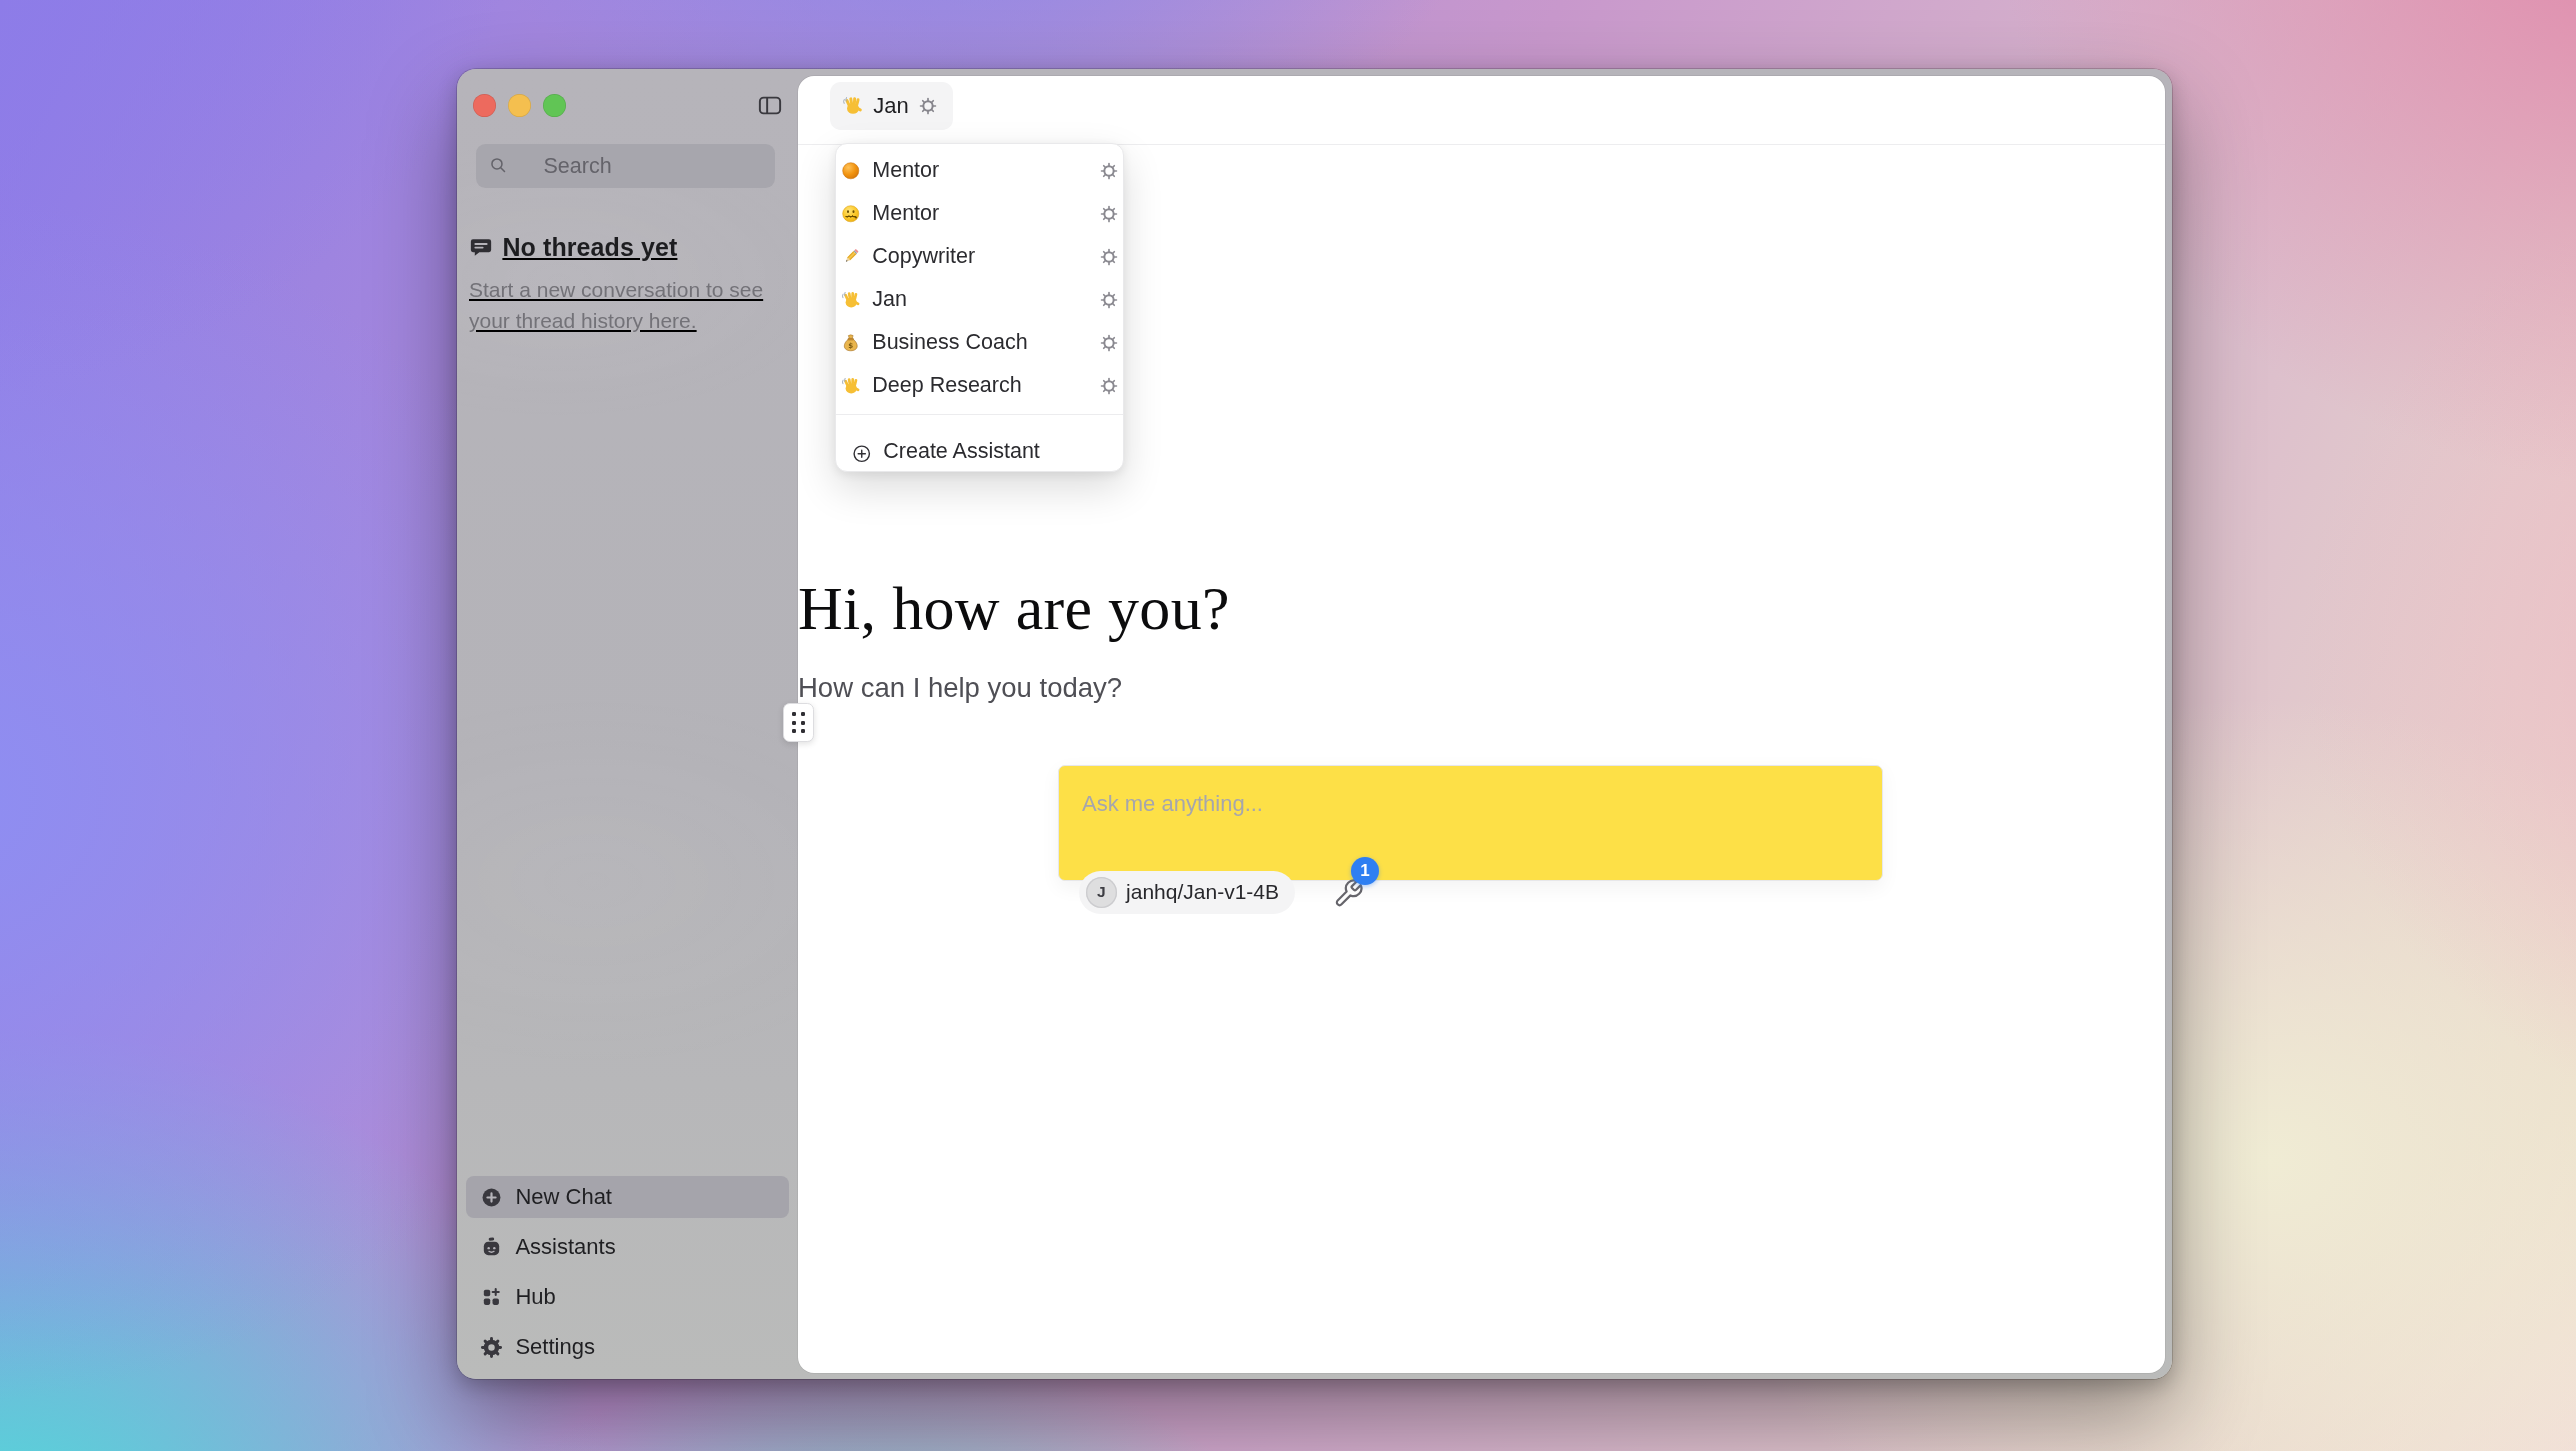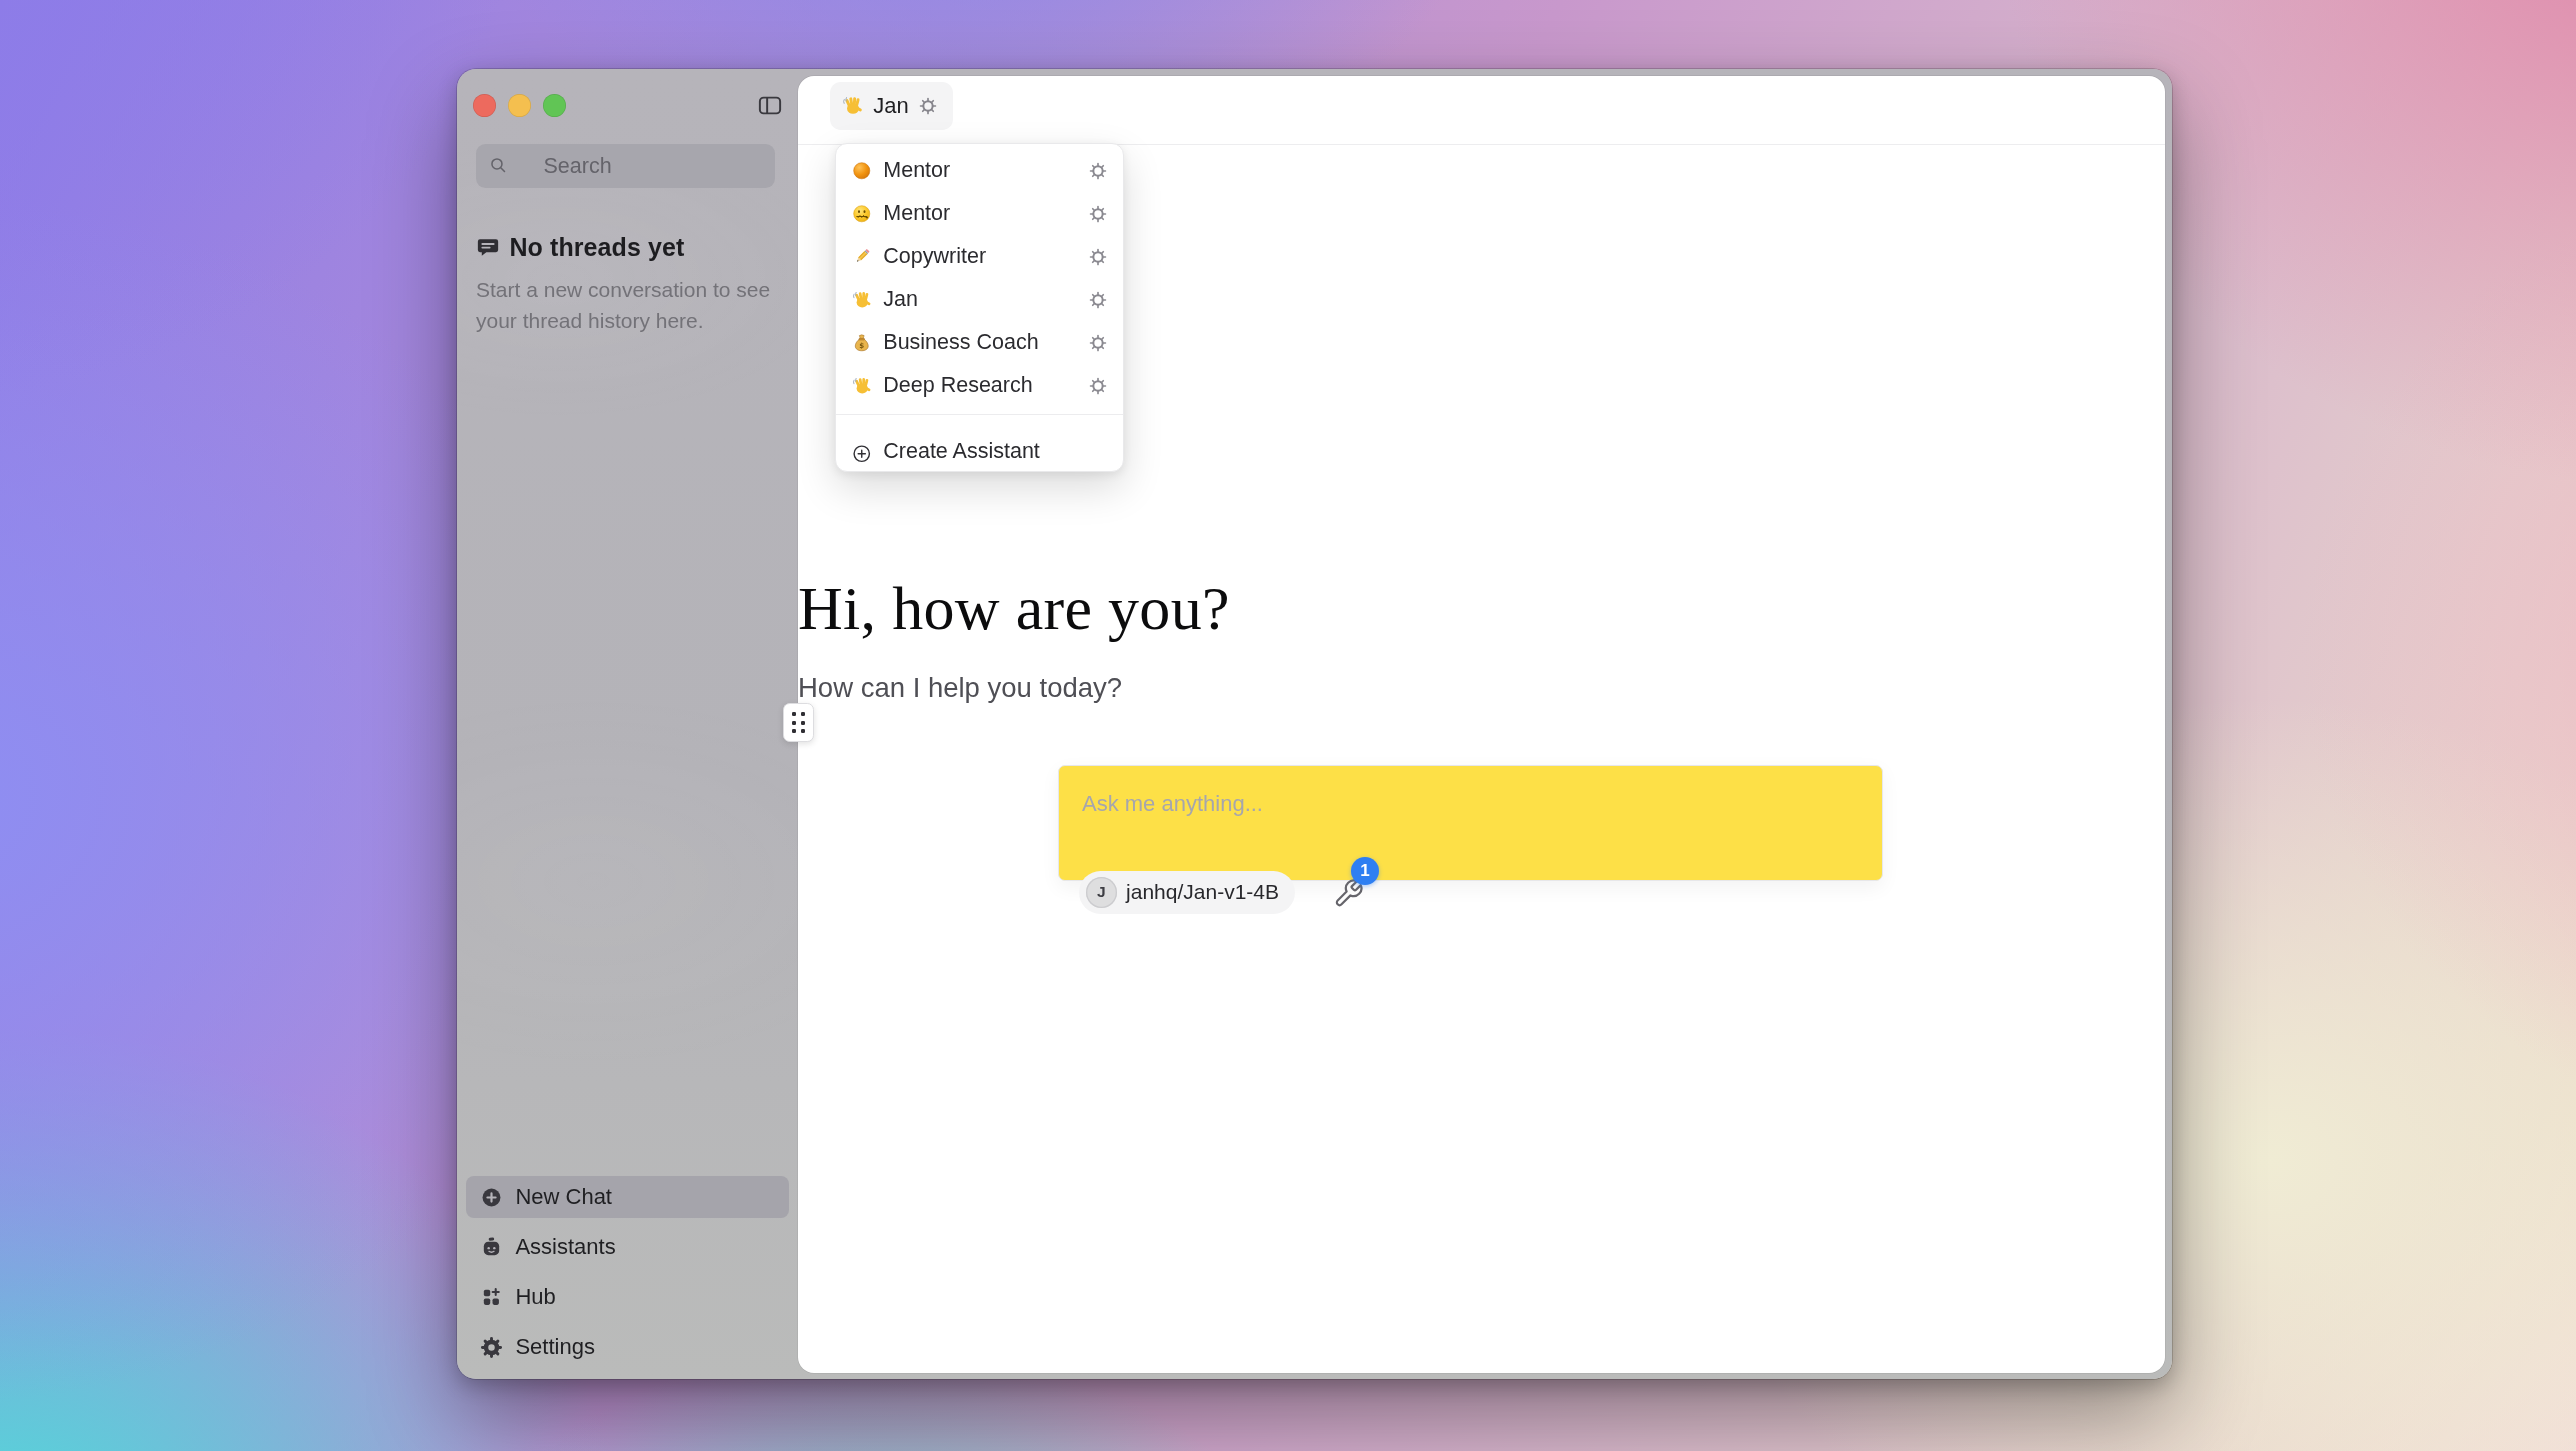--- a/index.html
+++ b/index.html
@@ -29,21 +29,21 @@
     background-image:radial-gradient(403px 202px at 30% 16%, rgba(255,255,255,.05), rgba(255,255,255,0) 70%),
                      radial-gradient(470px 269px at 40% 62%, rgba(255,255,255,.04), rgba(255,255,255,0) 70%);
     border-radius:19px 0 0 19px; }
   .traffic{ position:absolute; left:15.5px; top:25px; display:flex; gap:12px; }
   .traffic span{ width:23px; height:23px; border-radius:50%; box-shadow:inset 0 0 0 0.7px rgba(0,0,0,.12); }
   .toggle-btn{ position:absolute; left:298px; top:23px; width:30px; height:27px; background:none; border:none; color:#3a393f; cursor:pointer; }
   .search{ position:absolute; left:19px; top:75px; width:299px; height:44px; background:#a7a6ad; border-radius:9.4px; display:flex; align-items:center; padding:0 12px; color:#64636a;gap:26px; }
   .search svg{ flex:0 0 auto; margin-right:8px; }
   .search input{ flex:1; background:transparent; border:none; outline:none; font:21.5px "Liberation Sans","DejaVu Sans",sans-serif; color:#3c3b41; }
   .search input::placeholder{ color:#64636a; opacity:1; }
-  .empty{ position:absolute; left:19px; top:164px; width:296px; }
+  .empty{ position:absolute; left:12px; top:164px; width:296px;text-decoration:underline; }
   .empty .hd{ display:flex; align-items:center; gap:9.4px; }
   .empty .hd b{ font-size:25px; font-weight:700; color:#1d1d20; letter-spacing:0.1px; }
   .empty p{ margin-top:12px; font-size:21px; line-height:31px; color:#737278; }
   .nav{ position:absolute; left:9.4px; right:9.4px; top:1107px; }
   .nav .row{ display:flex; align-items:center; gap:12px; height:42px; margin-bottom:8px; padding:0 14px; border-radius:8px; cursor:pointer; }
   .nav .row.active{ background:#a5a4ab; }
   .nav .row span.lbl{ font-size:22px; color:#1f1f22; font-weight:500; }
   .icn{ color:#39383e; }
   
   .grip{ position:absolute; left:326px; top:634px; width:31px; height:39px; background:#fff; border:0.7px solid #dddde0; border-radius:6.7px;
@@ -53,21 +53,21 @@
   .card{ position:absolute; left:341px; top:6.7px; width:1367px; height:1297px; background:#fff; border-radius:16px;
     box-shadow:0 0 0 0.7px rgba(0,0,0,.07); }
   .titlebar{ position:absolute; left:0; top:0; right:0; height:69px; border-bottom:1.3px solid #ededef; border-radius:16px 16px 0 0; }
   .asst-pill{ position:absolute; left:32px; top:6px; height:48px; display:flex; align-items:center; gap:9.4px; padding:0 15px 0 10.8px;
     background:#f4f4f5; border:none; border-radius:10.8px; cursor:pointer; }
   .asst-pill .nm{ font-size:22px; color:#1f1f22; font-weight:500; }
   .asst-pill .gear{ color:#85848b; }
   
   .menu{ position:absolute; left:37px; top:67px; width:289px; background:#fff; border:0.7px solid #e9e9eb; border-radius:12px;
     box-shadow:0 16px 40px rgba(0,0,0,.14), 0 2.7px 9.4px rgba(0,0,0,.07); padding:5.4px 0 6.7px; z-index:5; }
-  .menu .item{ display:flex; align-items:center; height:43px; padding:0 15px; cursor:pointer; }
+  .menu .item{ display:flex; align-items:center; height:43px; padding:0 4px; cursor:pointer; }
   .menu .item .em{ width:21.5px; height:21.5px; flex:0 0 auto; }
   .menu .item .lbl{ margin-left:10.8px; font-size:21.5px; color:#2b2b2f; font-weight:500; flex:1; }
   .menu .item .gear{ color:#8a8990; flex:0 0 auto; }
   .menu .sep{ height:0.7px; background:#ececee; margin:6.7px 0; }
   .menu .foot{ display:flex; align-items:flex-end; height:43px; padding:0 15px; cursor:pointer; color:#323136; }
   .menu .foot .lbl{ margin-left:10.8px; font-size:21.5px; color:#2b2b2f; font-weight:500; }
   
   .hero{ position:absolute; left:0; right:0; top:495px; text-align:left; }
   .hero h1{ font:400 62px/74px "Liberation Serif","DejaVu Serif",serif; color:#0c0c0d; letter-spacing:0.3px; }
   .hero p{ margin-top:27px; font-size:27.5px; color:#4f4f55; }

